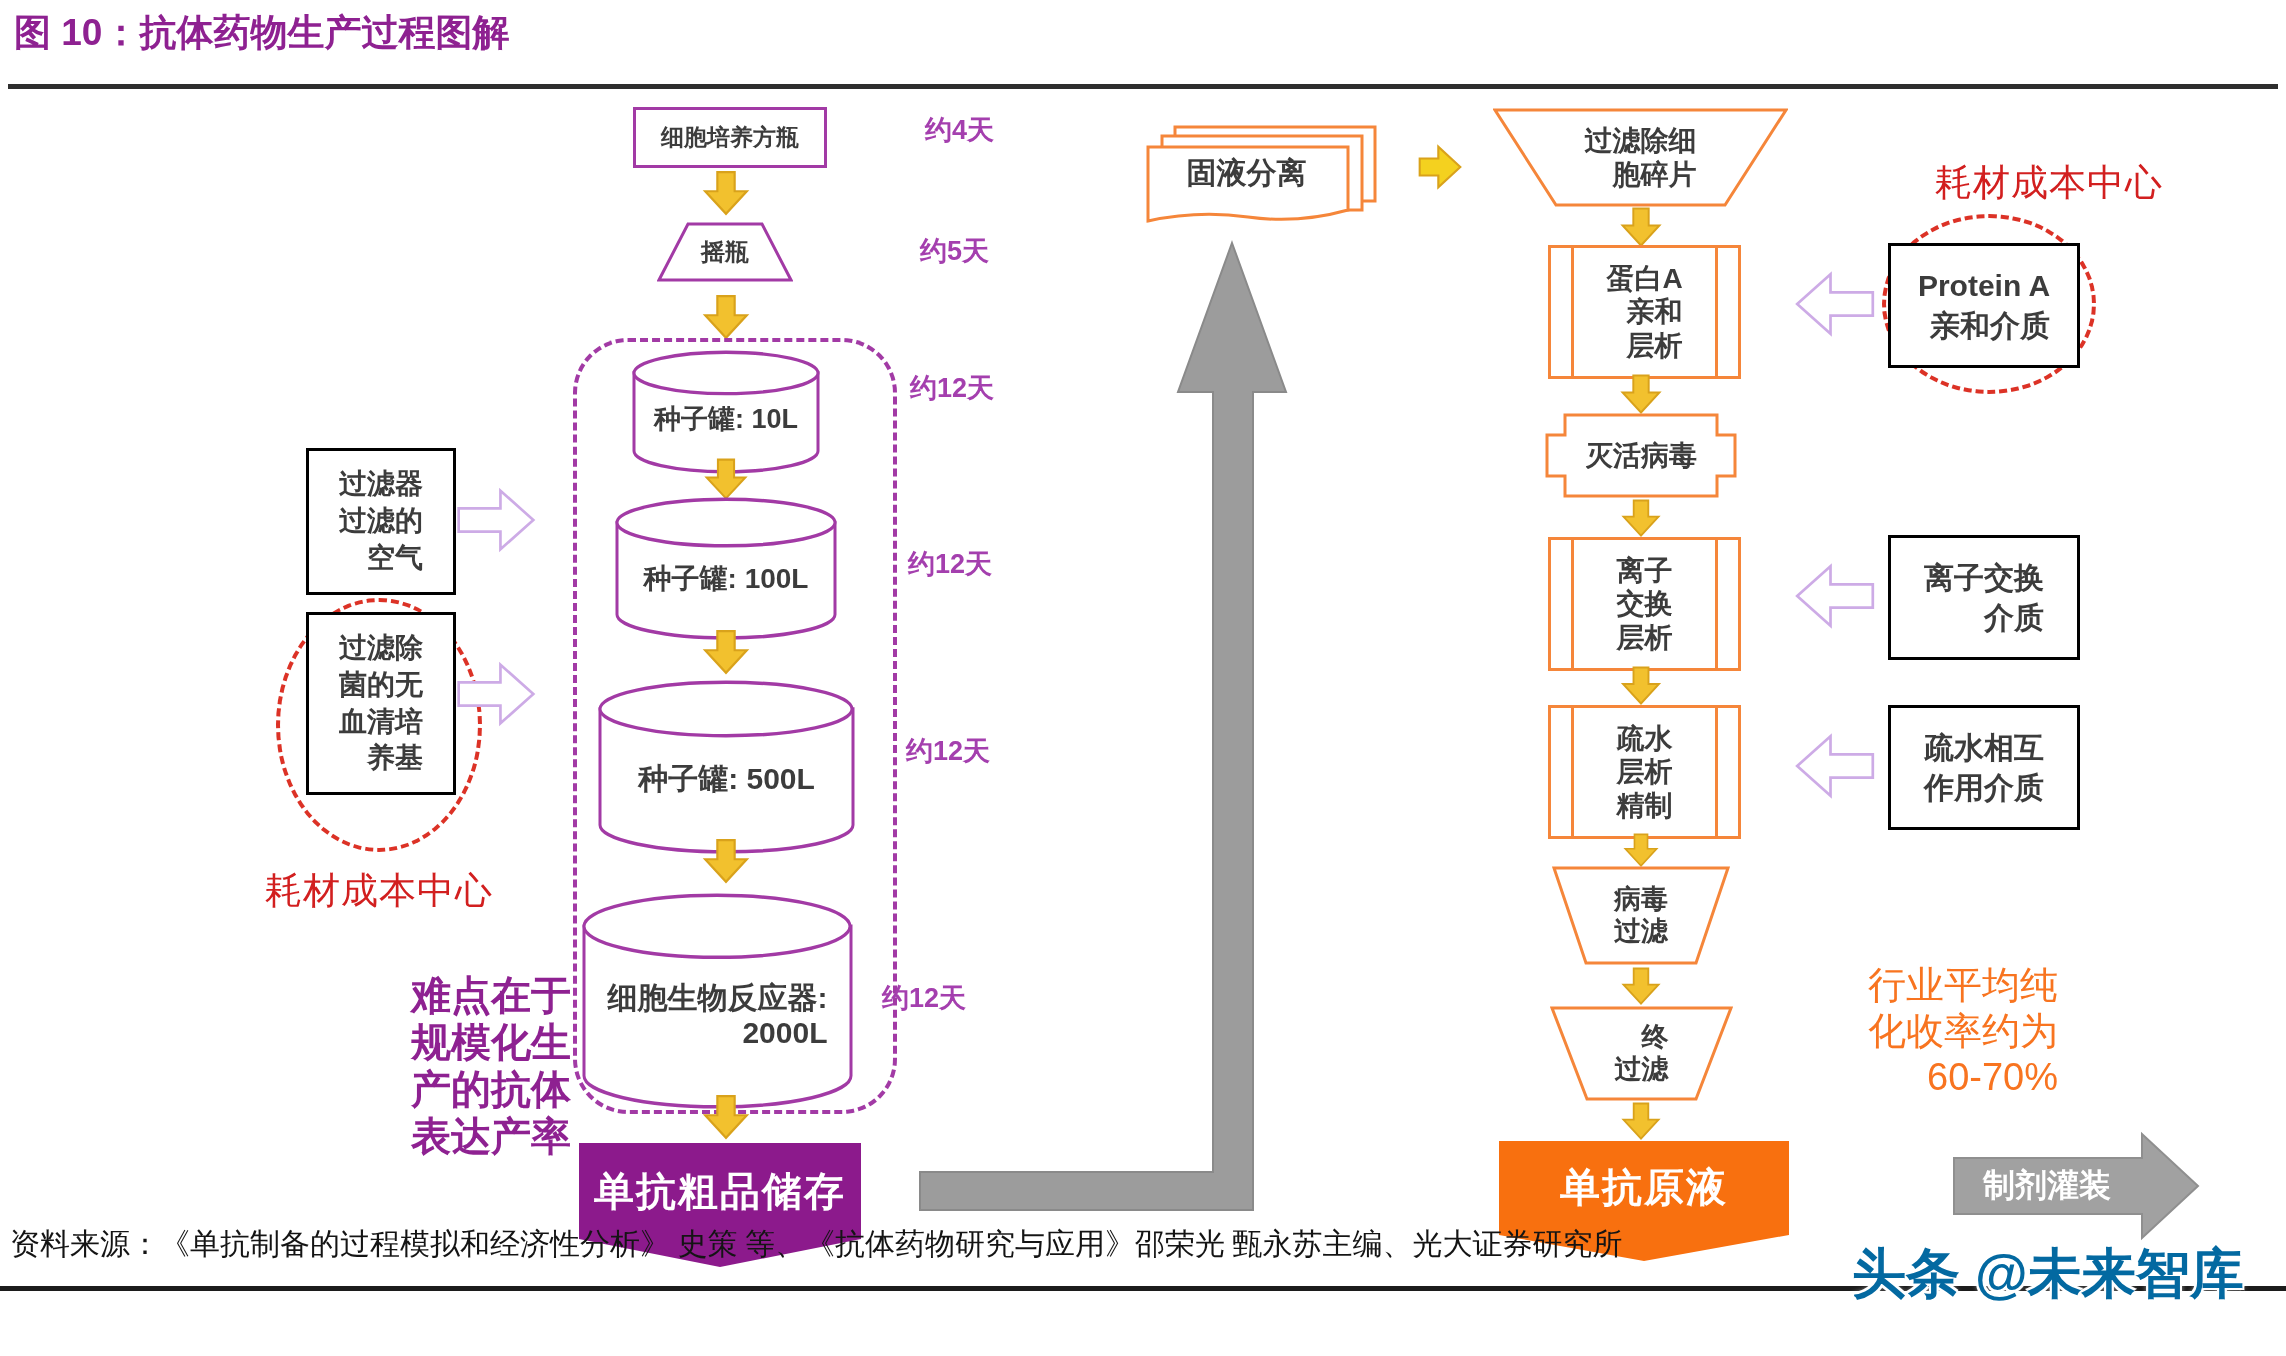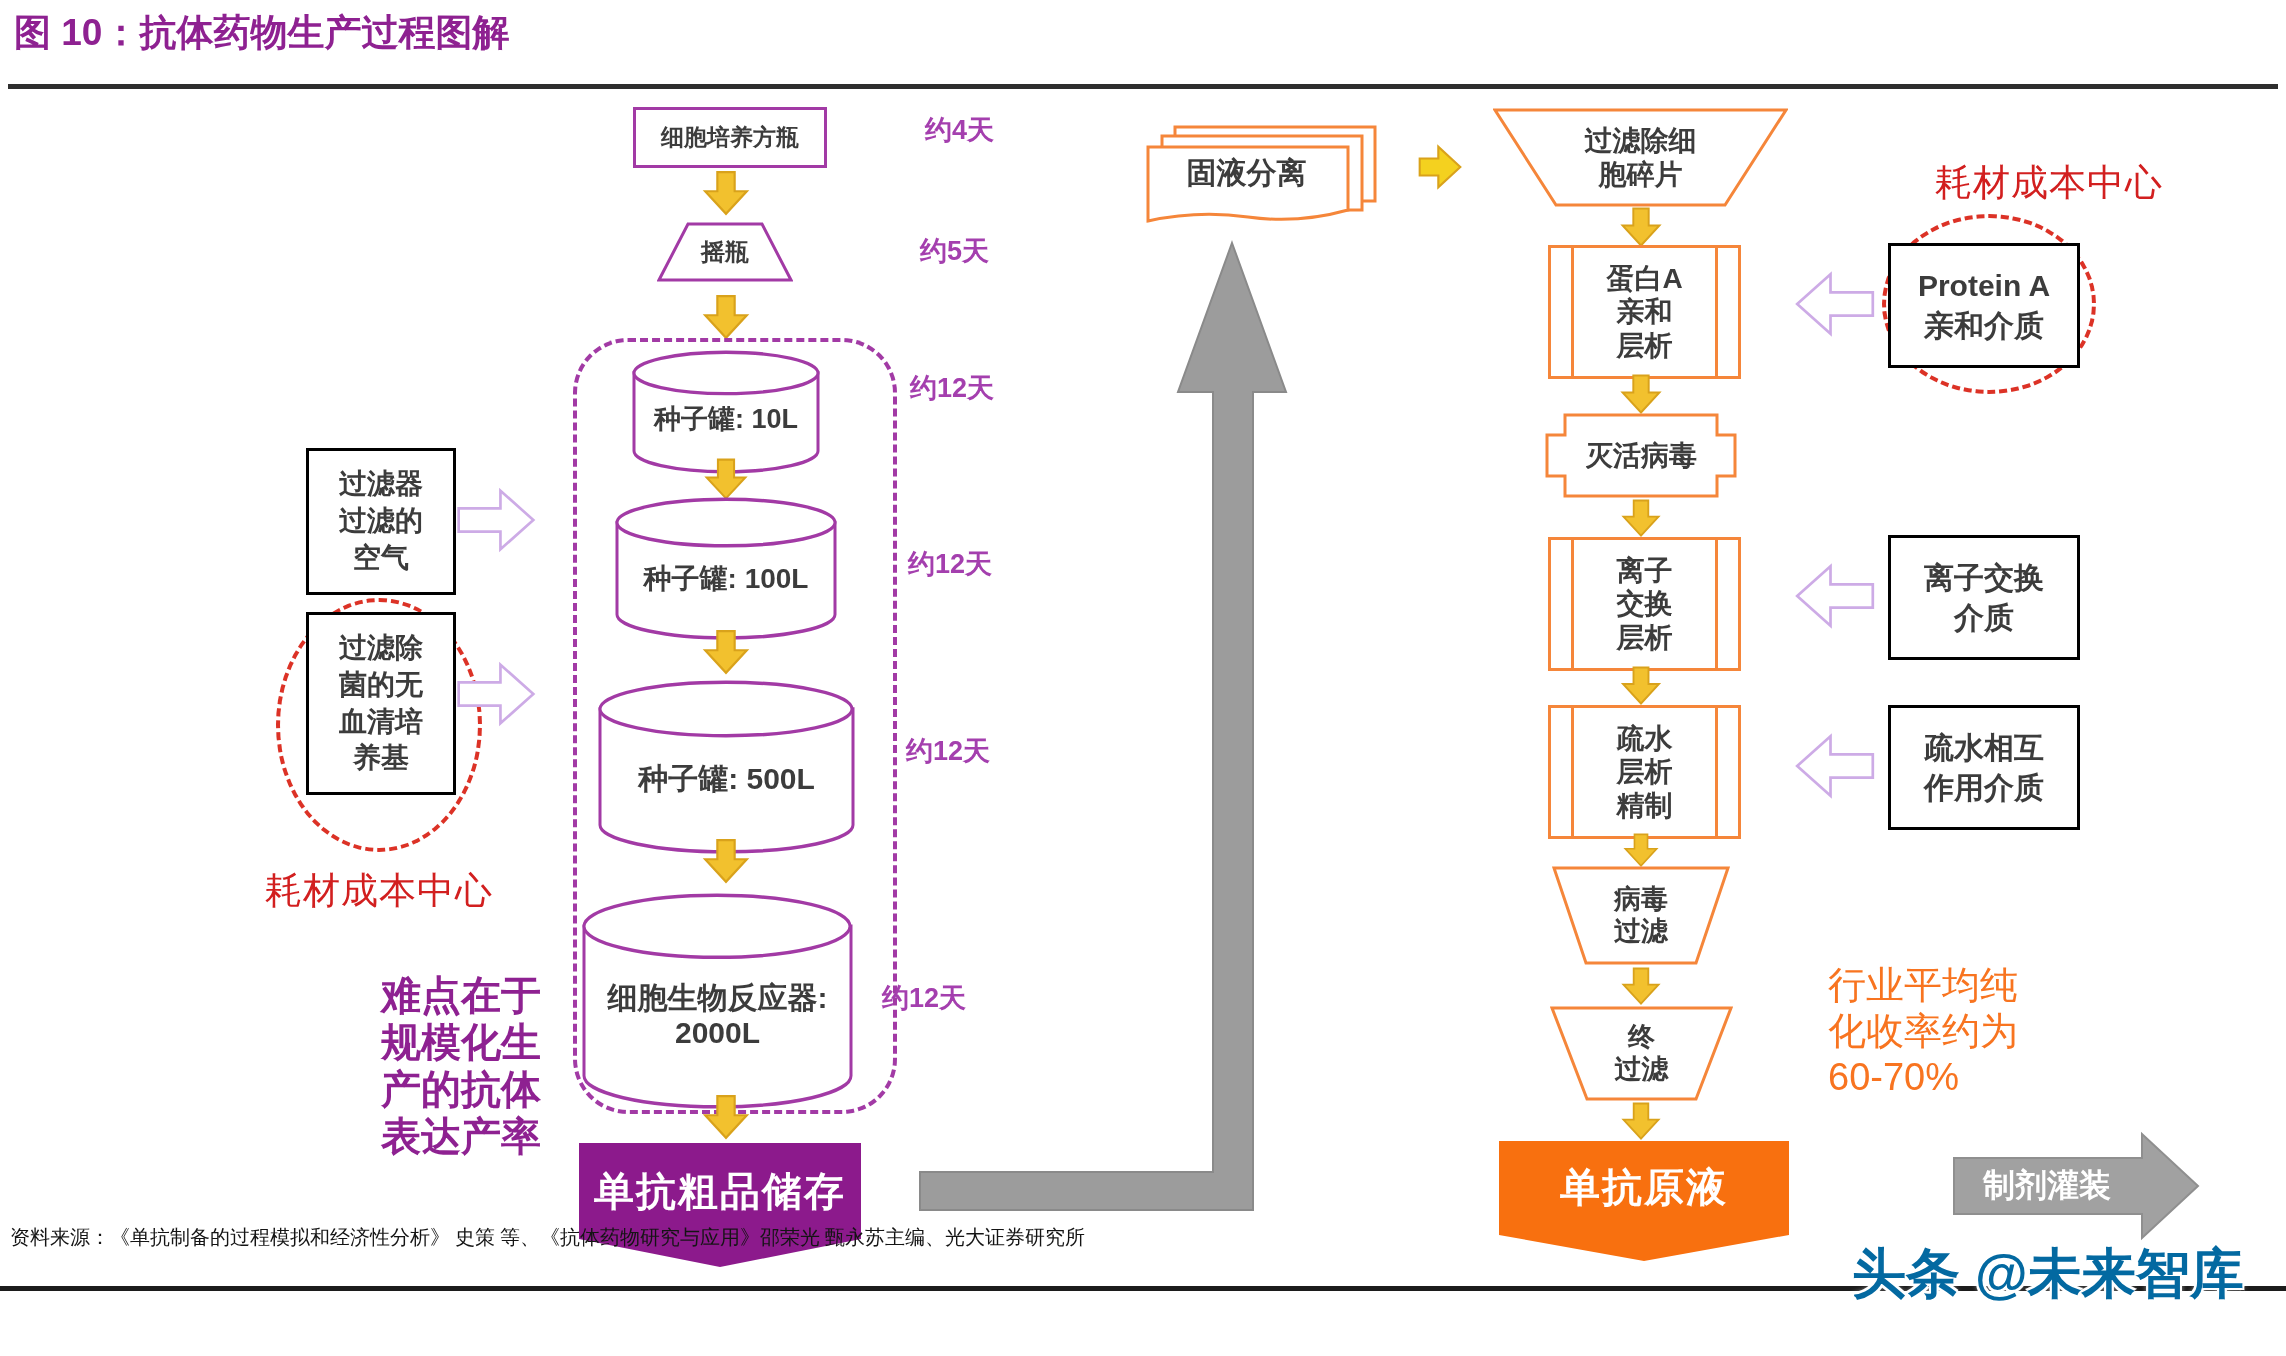--- a/index.html
+++ b/index.html
@@ -1,19 +1,19 @@
 <!DOCTYPE html>
 <html><head>
 <meta charset="utf-8">
 <style>
   html,body{margin:0;padding:0;background:#fff;}
   .canvas{position:relative;width:2286px;height:1356px;background:#fff;overflow:hidden;
           font-family:"Liberation Sans","DejaVu Sans",sans-serif;}
   .abs{position:absolute;}
-  .pre{white-space:pre-line;}
+  .pre{white-space:pre-line;text-align:right;}
   .node{position:absolute;display:flex;align-items:center;justify-content:center;
         text-align:center;color:#3c3c3c;font-weight:600;line-height:1.18;}
   .shape{position:absolute;left:0;top:0;width:100%;height:100%;}
   .lbl{position:relative;z-index:2;}
   .page-title{position:absolute;left:14px;top:8px;font-size:37px;font-weight:700;color:#8E2191;}
   .rule-top{position:absolute;left:8px;top:84px;width:2270px;height:5px;background:#2e2e2e;}
   .rule-bottom{position:absolute;left:0px;top:1286px;width:2286px;height:5px;background:#1c1c1c;}
   .lavbox{position:absolute;border:3px solid #000000;background:#fff;display:flex;align-items:center;
           justify-content:center;text-align:center;color:#3c3c3c;font-weight:600;font-size:28px;line-height:1.32;}
   .rect-box{position:absolute;border:3px solid #A23AA5;background:#fff;display:flex;align-items:center;
@@ -23,21 +23,21 @@
   .procbox{position:absolute;border:3px solid #F5863A;background:#fff;display:flex;align-items:center;
            justify-content:center;text-align:center;color:#3c3c3c;font-weight:600;font-size:28px;line-height:1.2;}
   .procbox::before,.procbox::after{content:"";position:absolute;top:0;bottom:0;border-left:3px solid #F5863A;}
   .procbox::before{left:20px;}
   .procbox::after{right:20px;}
   .dur{position:absolute;font-size:27px;font-weight:700;color:#A43FAE;}
   .red-note{position:absolute;font-size:37px;font-weight:400;color:#D21F1F;letter-spacing:1px;}
   .purple-note{position:absolute;font-size:40px;font-weight:700;color:#8E2191;line-height:47px;}
   .orange-note{position:absolute;font-size:38px;font-weight:500;color:#F87420;line-height:46px;}
   .banner-label{position:relative;z-index:2;color:#fff;font-weight:700;font-size:40px;letter-spacing:2px;padding-bottom:26px;}
-  .source-line{position:absolute;left:10px;top:1224px;font-size:20px;color:#141414;
+  .source-line{position:absolute;left:10px;top:1224px;font-size:30px;color:#141414;
                font-family:"Liberation Serif","DejaVu Serif",serif;}
   .watermark{position:absolute;left:1852px;top:1238px;font-size:54px;font-weight:700;color:#0369a1;
              text-shadow:2px 2px 0 #fff,-2px -2px 0 #fff,2px -2px 0 #fff,-2px 2px 0 #fff,0 0 6px #fff;}
 </style>
 </head>
 <body>
 
 <div class="canvas">
 
   <svg width="0" height="0" style="position:absolute" aria-hidden="true">

